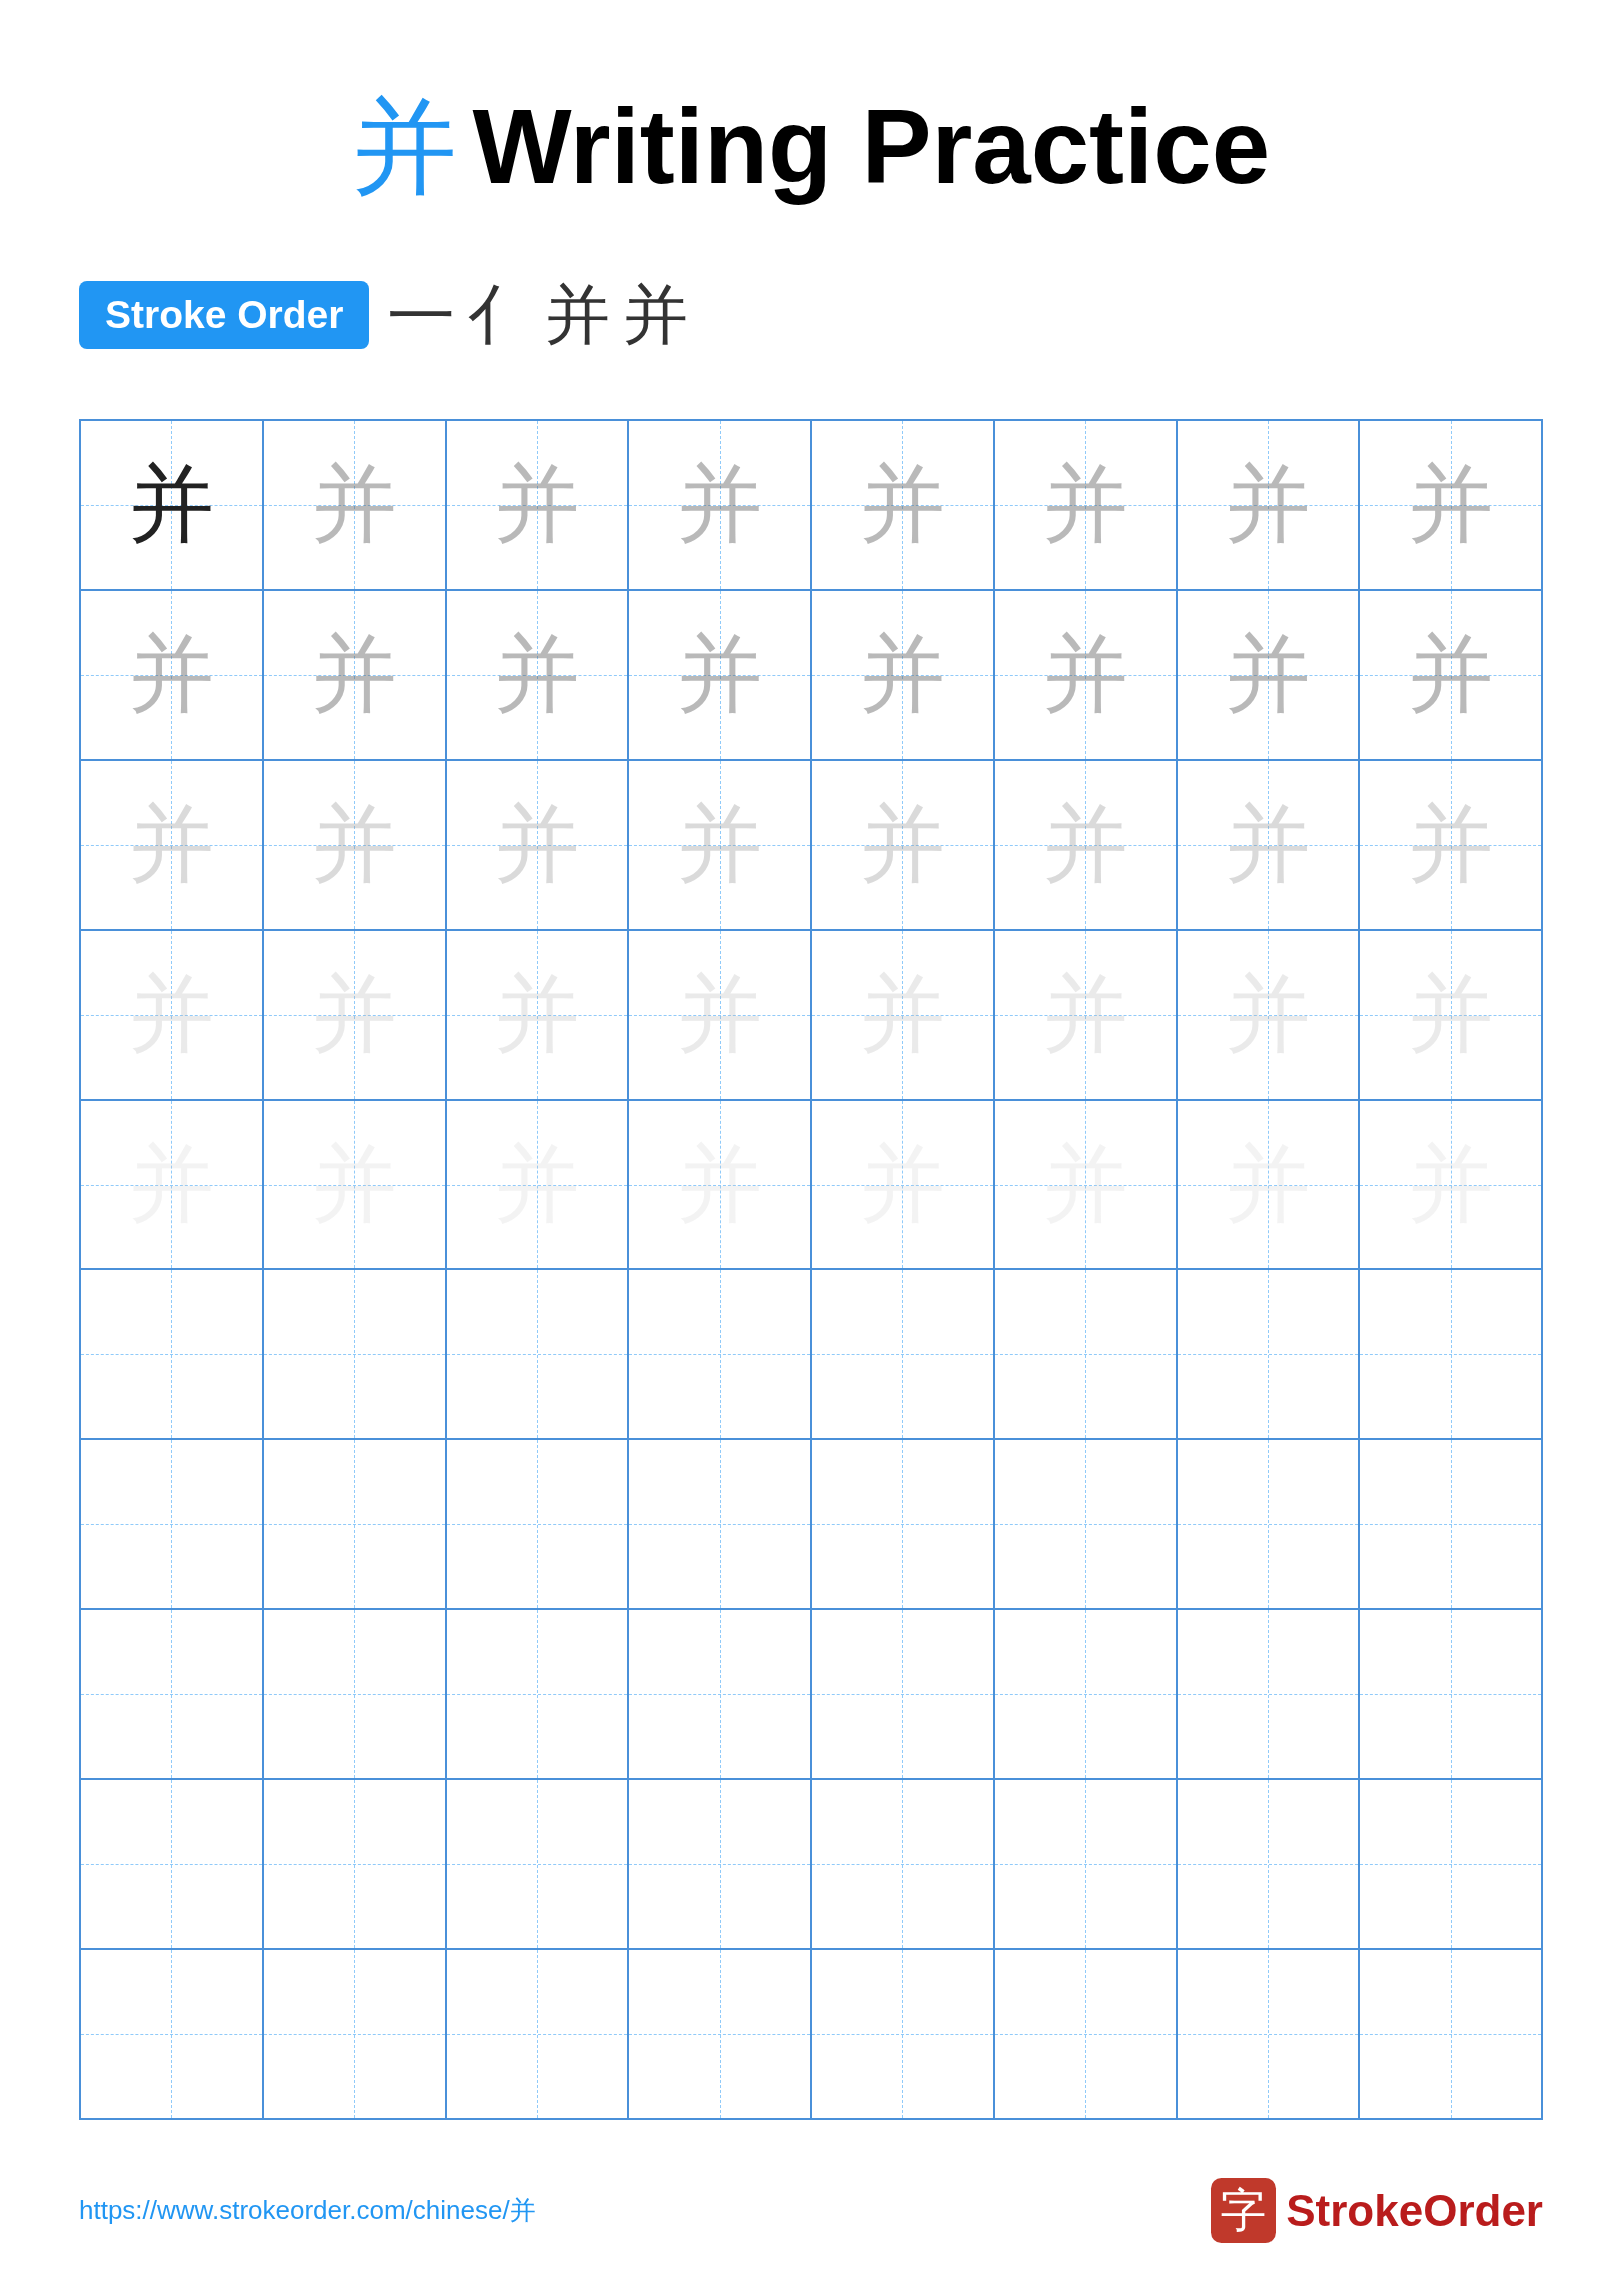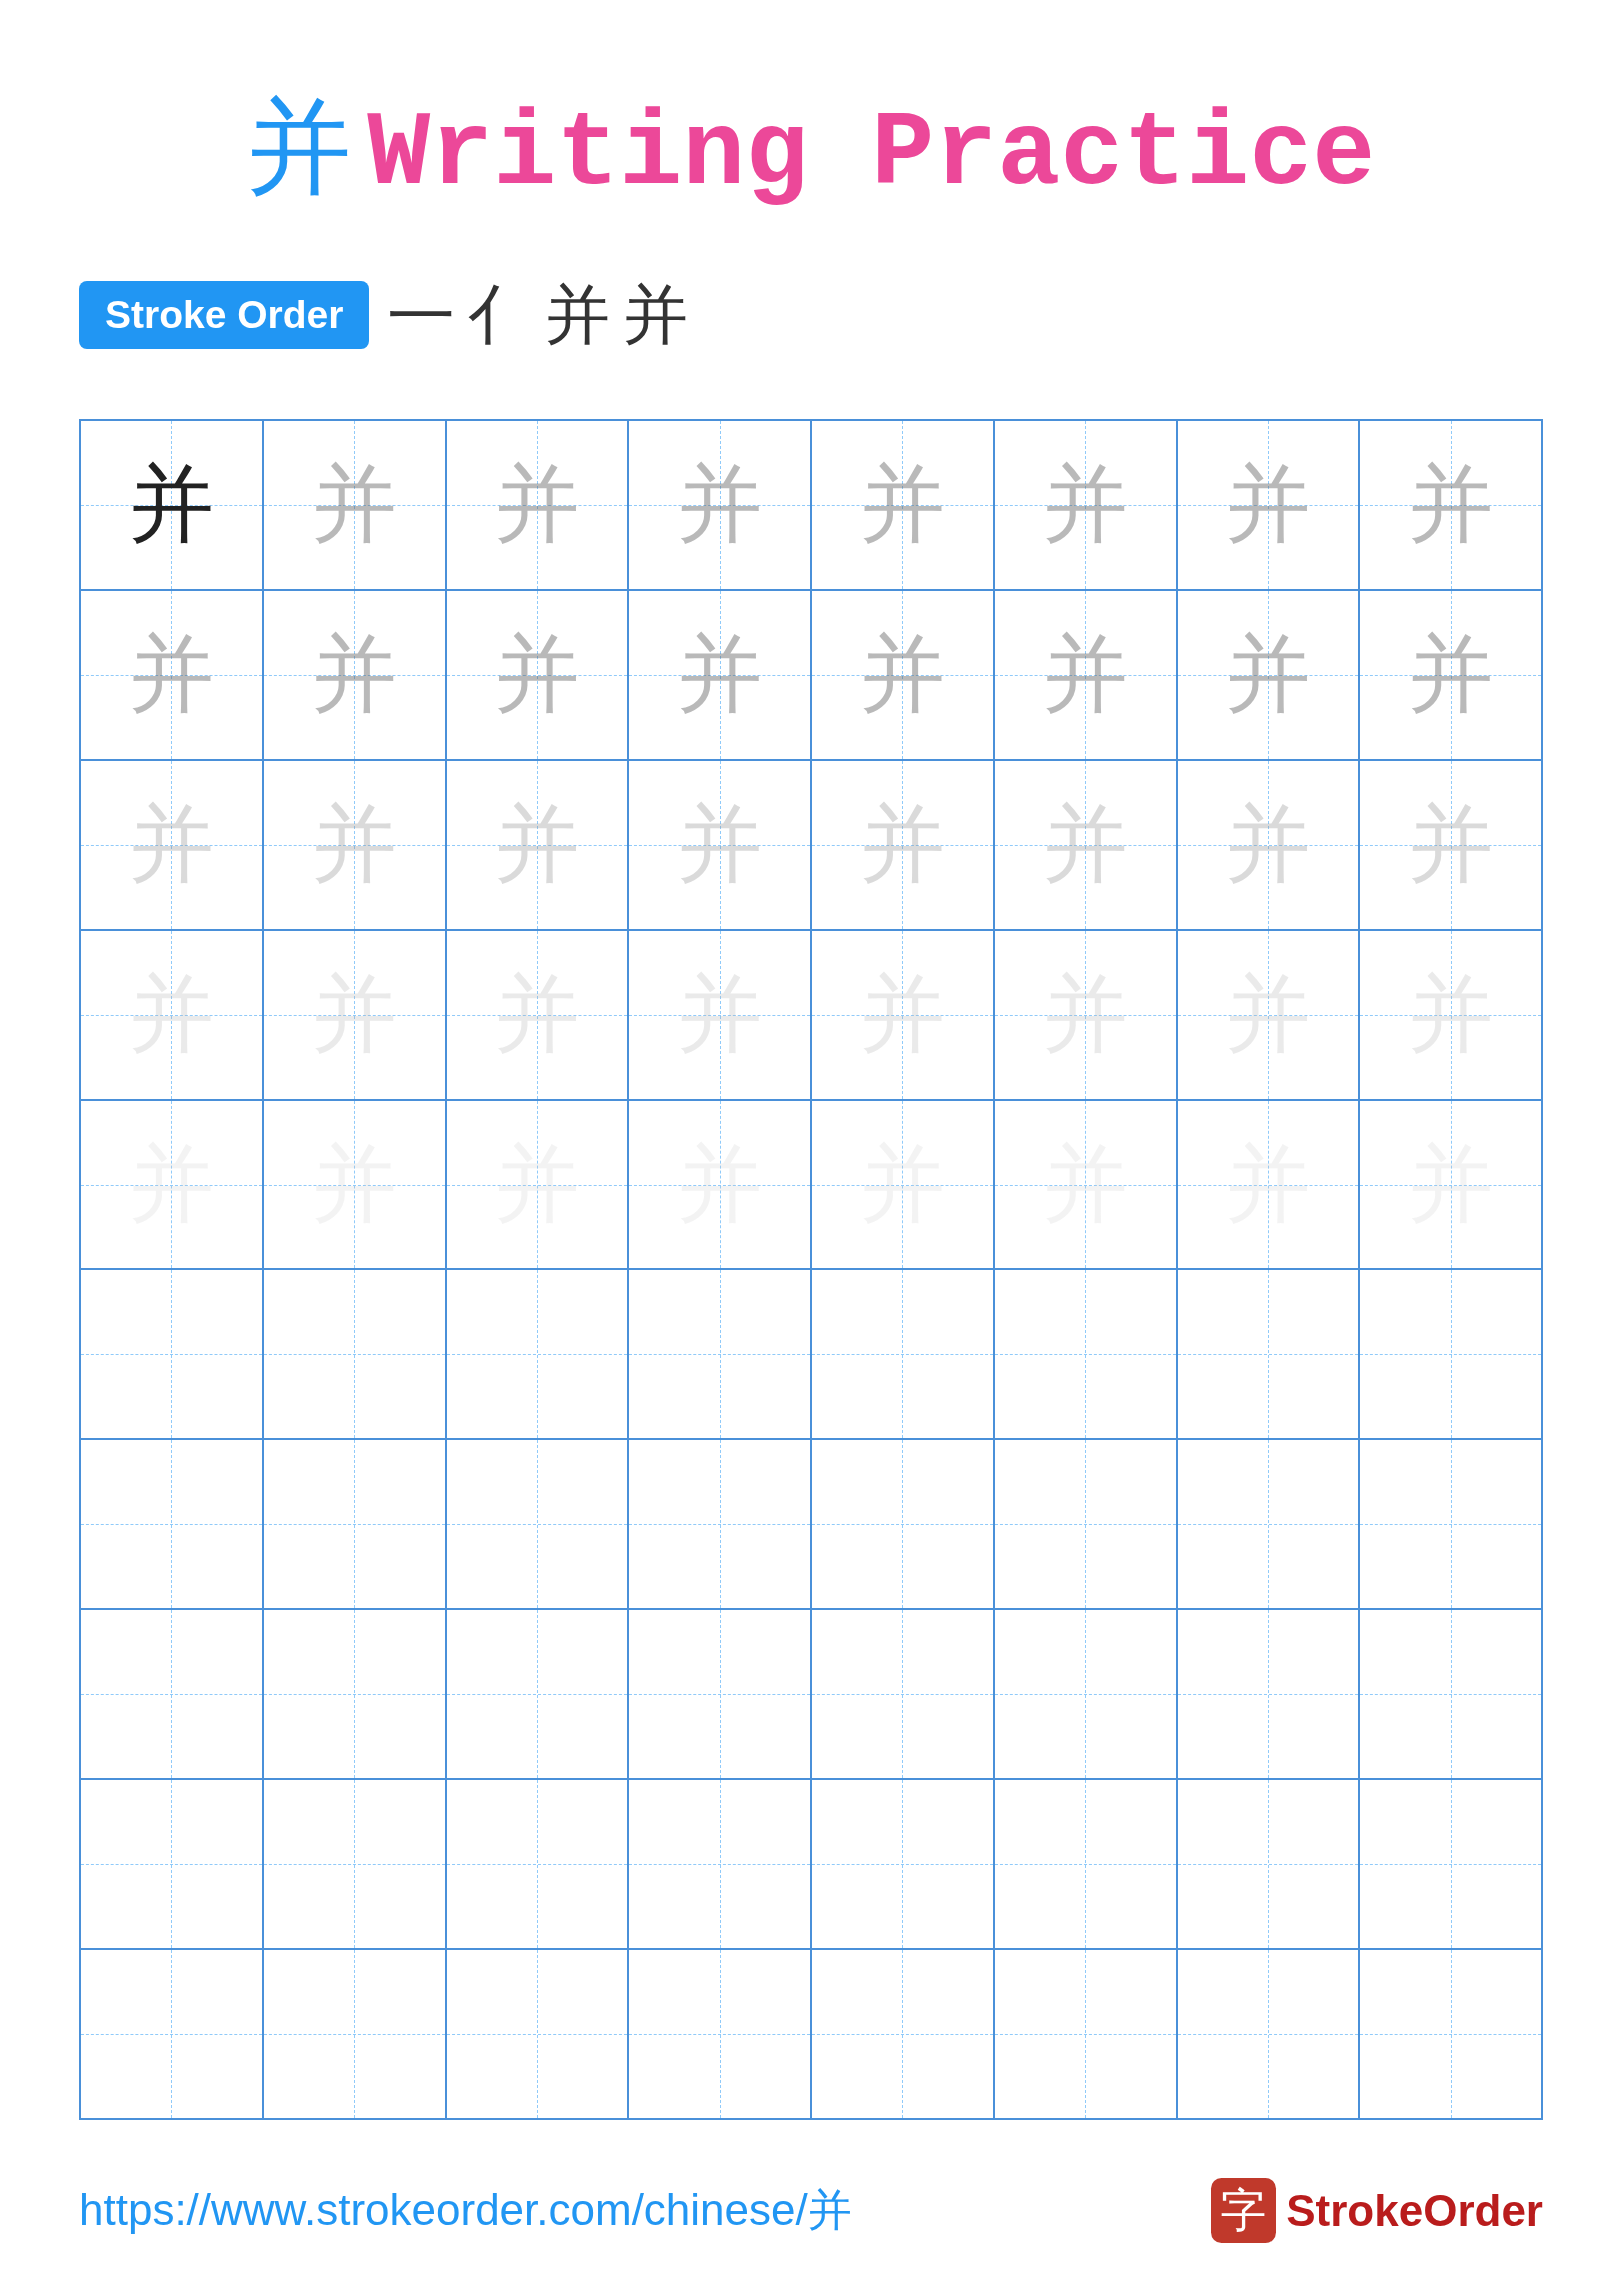--- a/index.html
+++ b/index.html
@@ -31,22 +31,22 @@
     .title-char {
       font-size: 105px;
       color: #2196F3;
       font-family: serif;
       margin-right: 13px;
     }
 
     .title-text {
       font-size: 105px;
       font-weight: bold;
-      color: #ec4899;
-      font-family: Liberation Mono, monospace;
+      color: #000000;
+      font-family: Liberation Sans, sans-serif;
     }
 
     
     .stroke-order-area {
       display: flex;
       align-items: center;
       margin-bottom: 60px;
       gap: 19.6px;
     }
 
@@ -144,21 +144,21 @@
       position: absolute;
       bottom: 52px;
       left: 79px;
       right: 79px;
       display: flex;
       align-items: center;
       justify-content: space-between;
     }
 
     .footer-url {
-      font-size: 44px;
+      font-size: 26px;
       color: #2196F3;
       font-family: Arial, sans-serif;
     }
 
     .footer-logo {
       display: flex;
       align-items: center;
       gap: 10.5px;
     }
 

